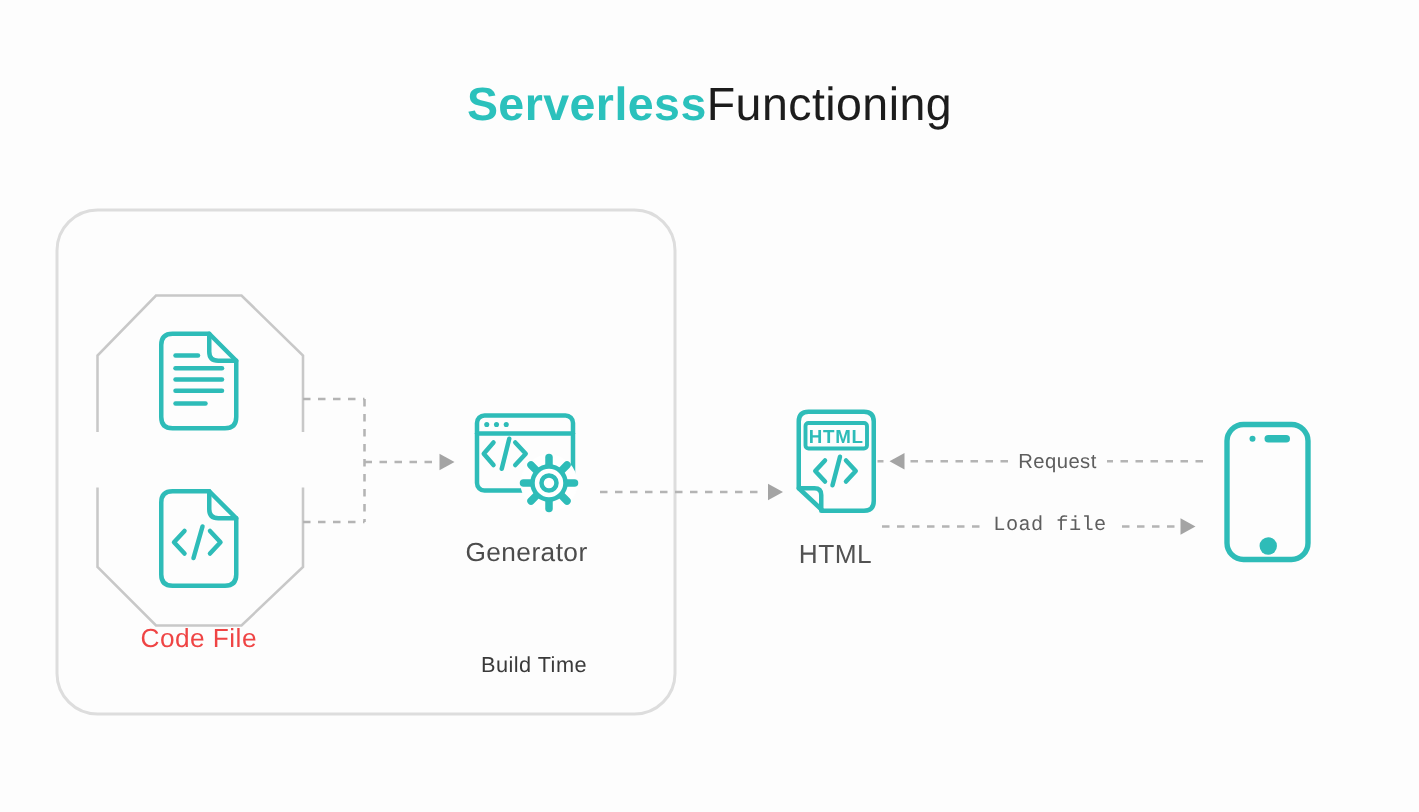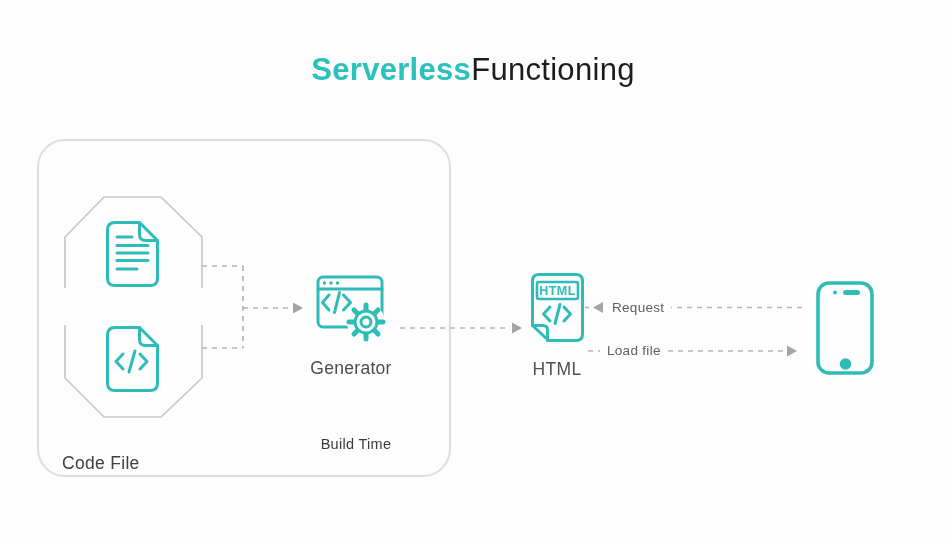--- a/index.html
+++ b/index.html
@@ -8,30 +8,30 @@
 
   .title{position:absolute;left:0;right:0;top:52px;text-align:center;font-size:31px;letter-spacing:.3px;}
   .title .hl{color:var(--accent,#2bc1bc);font-weight:700;}
   .title .rest{color:var(--title-dark,#1c1c1c);font-weight:400;}
 
   .build-box{position:absolute;left:37px;top:139px;width:410px;height:334px;
              border:2px solid var(--box-border,#ddd);border-radius:28px;background:transparent;}
 
   .lbl{position:absolute;color:var(--label-gray,#4d4d4d);letter-spacing:.3px;}
   .heading{left:68px;top:155px;font-size:17px;color:#484848;}
-  .code-file{left:62px;top:453px;width:141px;text-align:left;font-size:17.5px;color:#404040;}
+  .code-file{left:62px;top:415px;width:141px;text-align:center;font-size:17.5px;color:#ef4444;}
   .generator-lbl{left:281px;top:358px;width:140px;text-align:center;font-size:17.5px;color:#4c4c4c;}
   .build-time{left:286px;top:436px;width:140px;text-align:center;font-size:14.5px;color:#3a3a3a;}
   .html-lbl{left:487px;top:359px;width:140px;text-align:center;font-size:17.5px;color:#525252;}
 
-  .edge-lbl{position:absolute;width:200px;display:flex;}
+  .edge-lbl{position:absolute;width:200px;display:flex;justify-content:center;}
   .edge-lbl span{background:var(--bg,#fdfdfd);padding:0 7px;font-size:13.5px;line-height:15px;
                  color:var(--label-soft,#5e5e5e);letter-spacing:.3px;}
   .request{left:605px;top:300px;}
-  .loadfile{left:600px;top:343px;}
+  .loadfile{left:600px;top:343px;font-family:Liberation Mono, monospace;}
 
   svg{position:absolute;overflow:visible;}
   .overlay{left:0;top:0;}
   .tl{stroke:var(--icon-teal,#2ebcb8);fill:none;stroke-linecap:round;stroke-linejoin:round;}
   .tlf{fill:var(--icon-teal,#2ebcb8);stroke:none;}
   .w3{stroke-width:3;}
   .oct{stroke:var(--outline-gray,#c8c8c8);stroke-width:1.7;fill:none;stroke-linejoin:miter;}
   .dash{stroke:var(--dash-gray,#b4b4b4);stroke-width:1.7;stroke-dasharray:5 5;fill:none;}
   .ah{fill:var(--arrow-gray,#a4a4a4);stroke:none;}
   .html-txt{font-family:"Liberation Sans",sans-serif;font-size:12.5px;font-weight:700;

